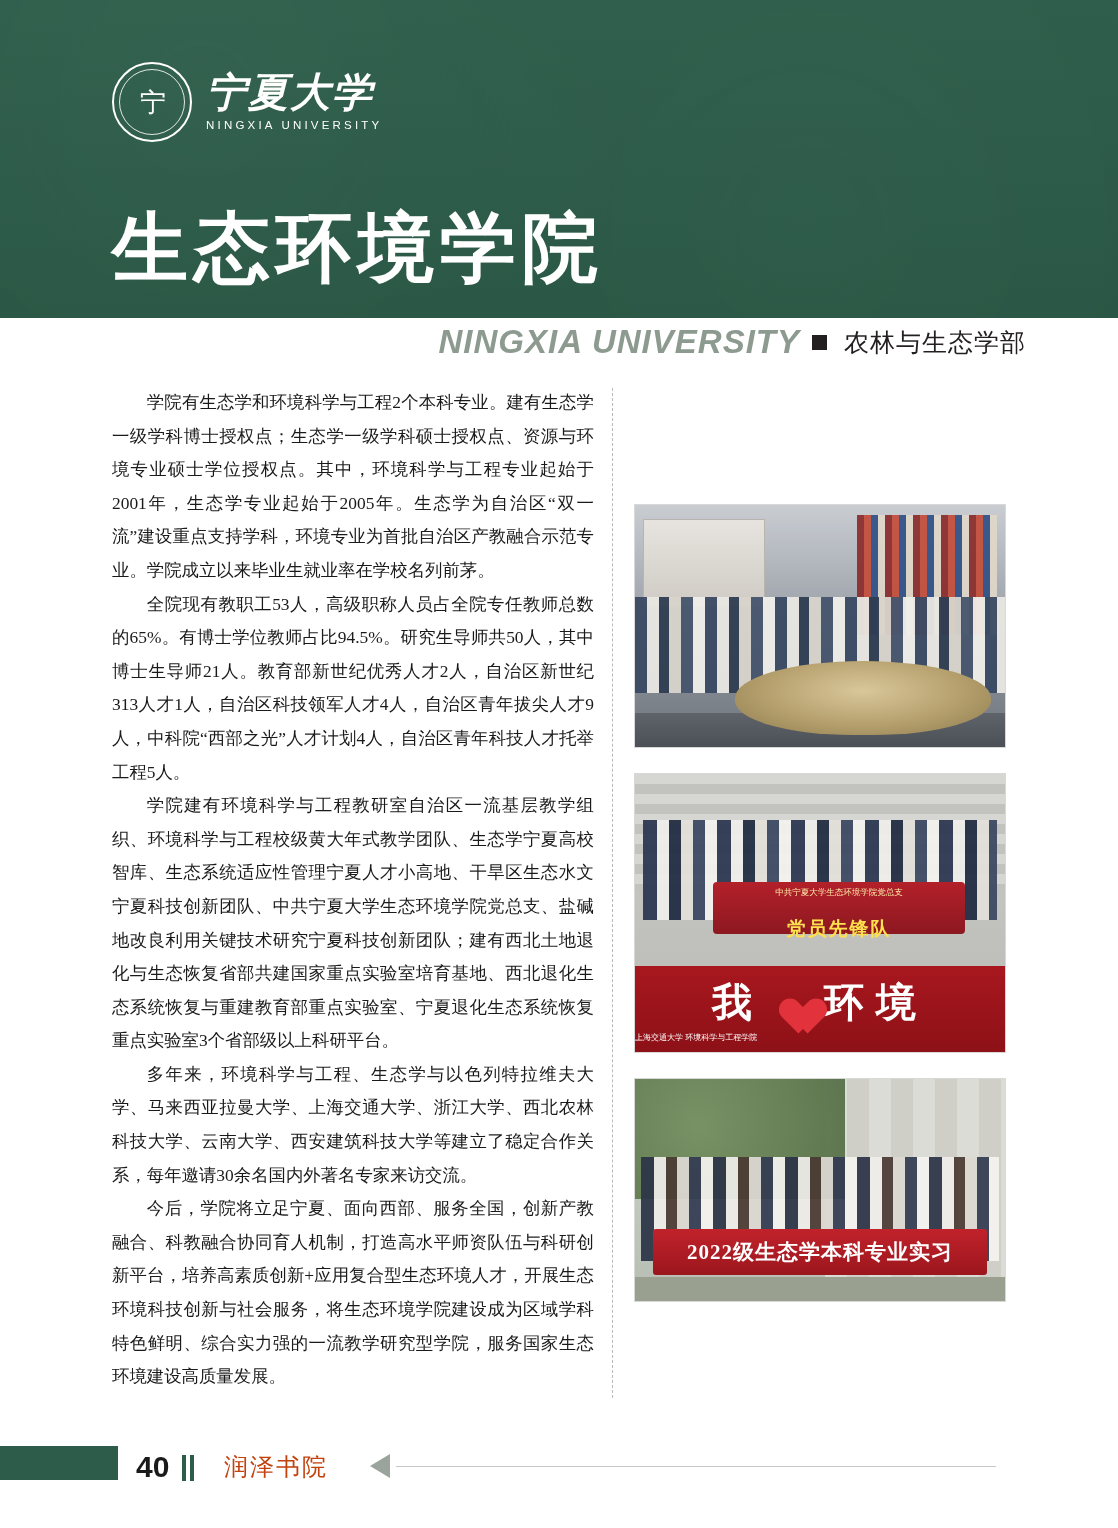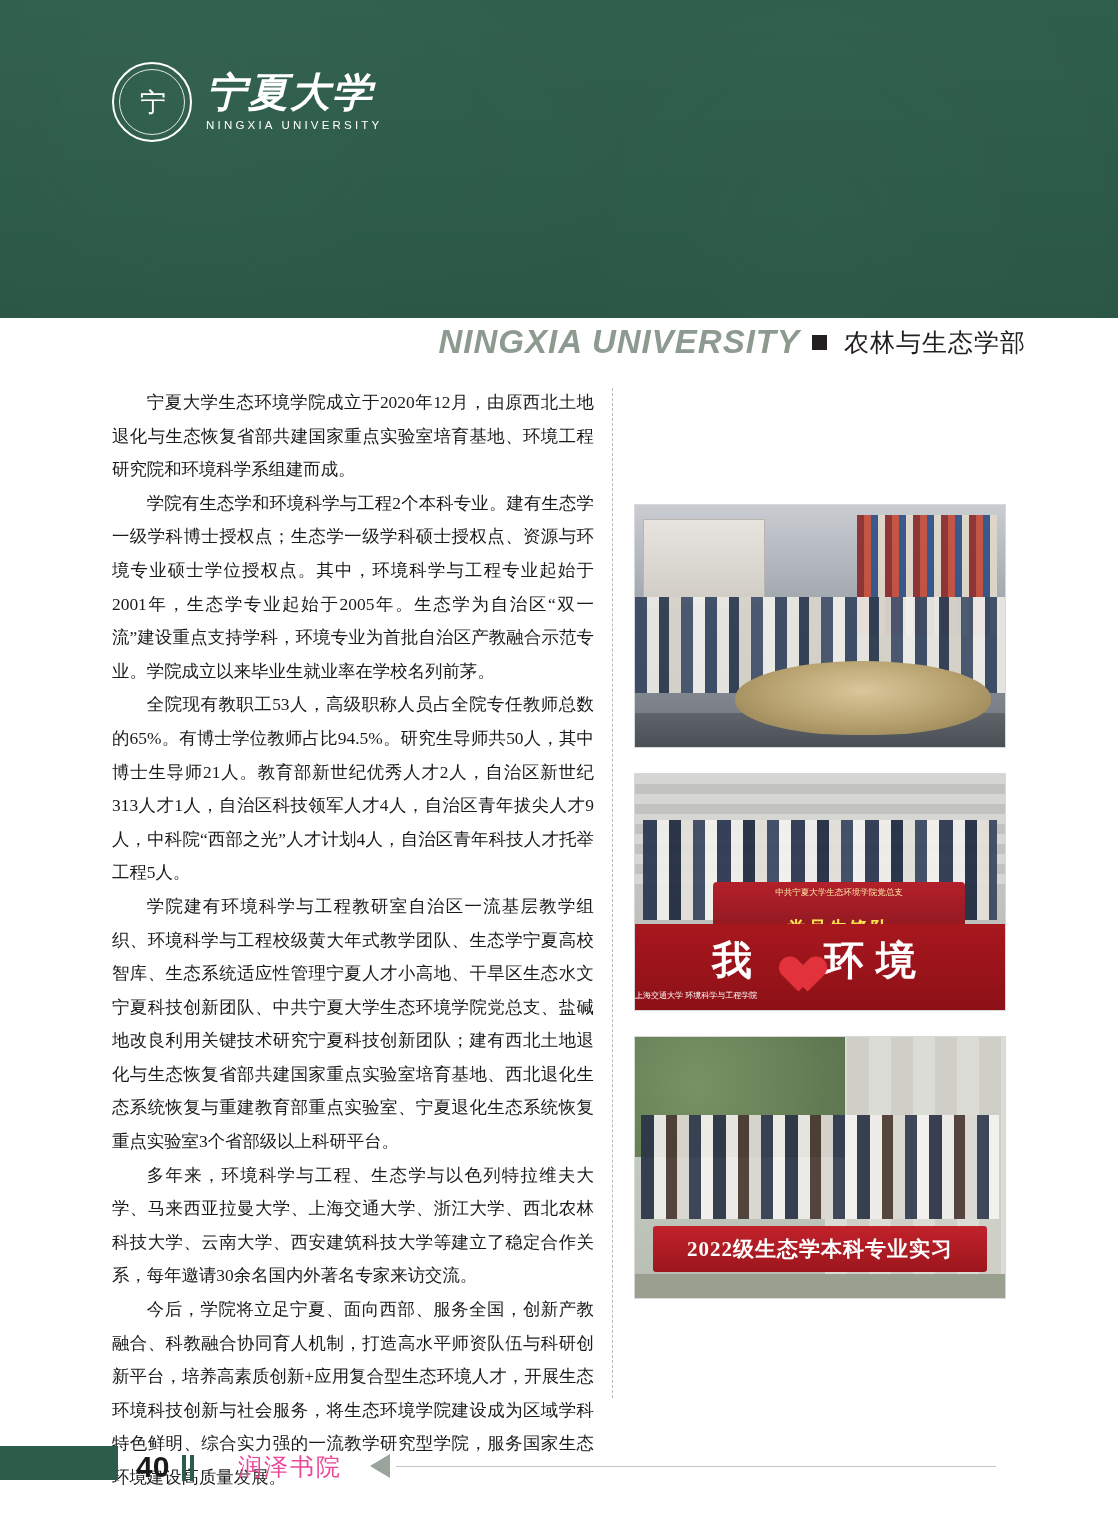--- a/index.html
+++ b/index.html
@@ -212,21 +212,21 @@
     opacity: .95;
   }
   .p1-model {
     position: absolute; left: 100px; right: 14px; bottom: 12px; height: 74px;
     background: radial-gradient(ellipse at 50% 40%, #d9c79a 0%, #b59f6d 55%, #8d7a4e 100%);
     border-radius: 50% 50% 46% 46%;
   }
   .p1-floor { position: absolute; left:0; right:0; bottom:0; height: 34px; background: linear-gradient(180deg,#5f646b,#4b5056); }
 
   
-  .photo2 { height: 238px; background: linear-gradient(180deg,#cfcfcb 0%, #c4c4c0 40%, #b9b9b4 100%); }
+  .photo2 { height: 280px; background: linear-gradient(180deg,#cfcfcb 0%, #c4c4c0 40%, #b9b9b4 100%); }
   .p2-steps {
     position: absolute; left:0; right:0; top:0; height: 120px;
     background: repeating-linear-gradient(180deg,#d6d6d2 0 10px,#c2c2be 10px 20px);
   }
   .p2-people {
     position: absolute; left: 8px; right: 8px; top: 46px; height: 100px;
     background: repeating-linear-gradient(90deg,
       #2a3550 0 14px, #efeeea 14px 26px, #1f2a40 26px 38px, #e3e0da 38px 50px,
       #3a4760 50px 62px, #f3f2ee 62px 74px);
     opacity: .93;
@@ -265,21 +265,21 @@
   }
   .p2-heart::before { left: 18px; transform: rotate(45deg); transform-origin: 0 100%; }
   .p2-heart::after  { left: 18px; transform: rotate(-45deg); transform-origin: 100% 100%; }
   .p2-foot {
     position: absolute; left: 0; right: 0; bottom: 2px; height: 18px;
     color: #ffffff; font-size: 8px; text-align: left;
     font-family: "Liberation Sans", sans-serif;
   }
 
   
-  .photo3 { height: 263px; background: linear-gradient(180deg,#cfd6cb 0%, #c3cabf 45%, #b7bdb2 100%); }
+  .photo3 { height: 224px; background: linear-gradient(180deg,#cfd6cb 0%, #c3cabf 45%, #b7bdb2 100%); }
   .p3-wall {
     position: absolute; right: 0; top: 0; width: 180px; bottom: 0;
     background: repeating-linear-gradient(90deg,#dcdcd6 0 22px,#cfcfc8 22px 44px);
   }
   .p3-trees {
     position: absolute; left: 0; top: 0; width: 210px; height: 120px;
     background: radial-gradient(circle at 30% 40%, #6f8a5a 0%, #5c7749 60%, #4d6840 100%);
     opacity: .9;
   }
   .p3-people {
@@ -332,24 +332,24 @@
     gap: 4px;
   }
   .footer-bars i {
     display: block;
     width: 4px;
     height: 26px;
     background: #2d5c4a;
   }
   .footer-label {
     position: absolute;
-    left: 238px;
+    left: 224px;
     bottom: 45px;
     font-size: 24px;
-    color: #ec4899;
+    color: #c2410c;
     letter-spacing: 2px;
   }
   .footer-tri {
     position: absolute;
     left: 370px;
     bottom: 50px;
     width: 0; height: 0;
     border-top: 12px solid transparent;
     border-bottom: 12px solid transparent;
     border-right: 20px solid #9aa39c;
@@ -372,34 +372,34 @@
   <div class="logo-wrap">
     <div class="logo-seal">
       <div class="seal-glyph">宁</div>
     </div>
     <div class="logo-text">
       <div class="logo-cn">宁夏大学</div>
       <div class="logo-en">NINGXIA UNIVERSITY</div>
     </div>
   </div>
 
+  <div class="title-cn">生态环境学院</div>
 </div>
 
 <div class="subtitle-row">
   <div class="subtitle-en">NINGXIA UNIVERSITY</div>
   <div class="subtitle-cn">
     <span class="sq"></span>
     <span>农林与生态学部</span>
   </div>
 </div>
 
 <div class="content">
 
   <div class="text-col">
-    <p>宁夏大学生态环境学院成立于2020年12月，由原西北土地退化与生态恢复省部共建国家重点实验室培育基地、环境工程研究院和环境科学系组建而成。</p>
     <p>学院有生态学和环境科学与工程2个本科专业。建有生态学一级学科博士授权点；生态学一级学科硕士授权点、资源与环境专业硕士学位授权点。其中，环境科学与工程专业起始于2001年，生态学专业起始于2005年。生态学为自治区“双一流”建设重点支持学科，环境专业为首批自治区产教融合示范专业。学院成立以来毕业生就业率在学校名列前茅。</p>
     <p>全院现有教职工53人，高级职称人员占全院专任教师总数的65%。有博士学位教师占比94.5%。研究生导师共50人，其中博士生导师21人。教育部新世纪优秀人才2人，自治区新世纪313人才1人，自治区科技领军人才4人，自治区青年拔尖人才9人，中科院“西部之光”人才计划4人，自治区青年科技人才托举工程5人。</p>
     <p>学院建有环境科学与工程教研室自治区一流基层教学组织、环境科学与工程校级黄大年式教学团队、生态学宁夏高校智库、生态系统适应性管理宁夏人才小高地、干旱区生态水文宁夏科技创新团队、中共宁夏大学生态环境学院党总支、盐碱地改良利用关键技术研究宁夏科技创新团队；建有西北土地退化与生态恢复省部共建国家重点实验室培育基地、西北退化生态系统恢复与重建教育部重点实验室、宁夏退化生态系统恢复重点实验室3个省部级以上科研平台。</p>
     <p>多年来，环境科学与工程、生态学与以色列特拉维夫大学、马来西亚拉曼大学、上海交通大学、浙江大学、西北农林科技大学、云南大学、西安建筑科技大学等建立了稳定合作关系，每年邀请30余名国内外著名专家来访交流。</p>
     <p>今后，学院将立足宁夏、面向西部、服务全国，创新产教融合、科教融合协同育人机制，打造高水平师资队伍与科研创新平台，培养高素质创新+应用复合型生态环境人才，开展生态环境科技创新与社会服务，将生态环境学院建设成为区域学科特色鲜明、综合实力强的一流教学研究型学院，服务国家生态环境建设高质量发展。</p>
   </div>
 
   <div class="divider"></div>
 
   <div class="photo-col">

